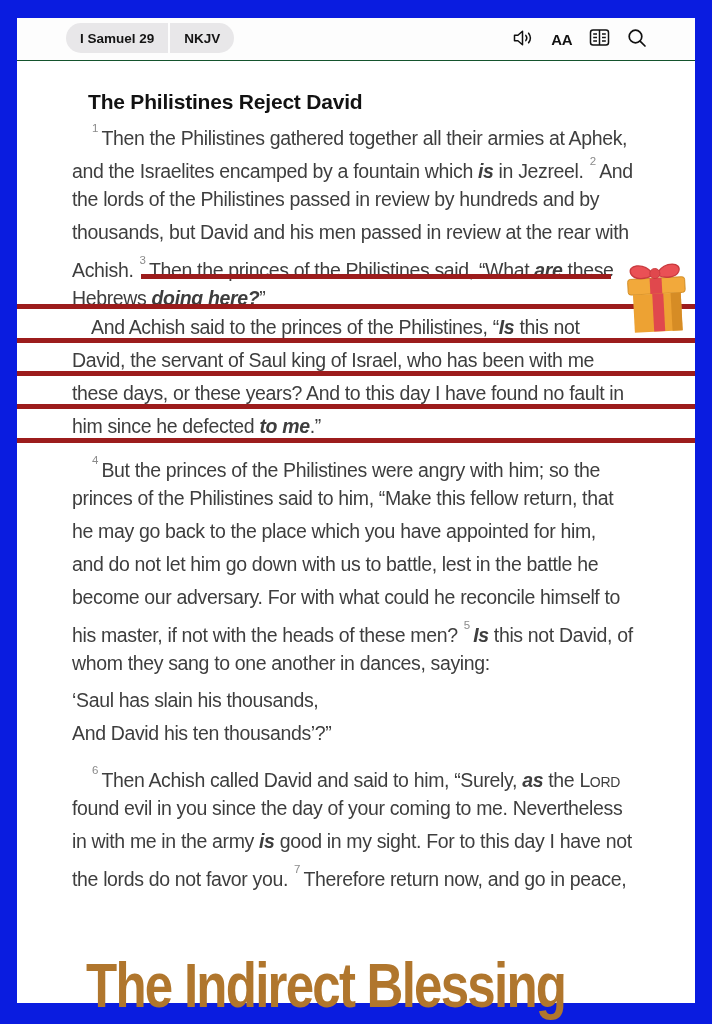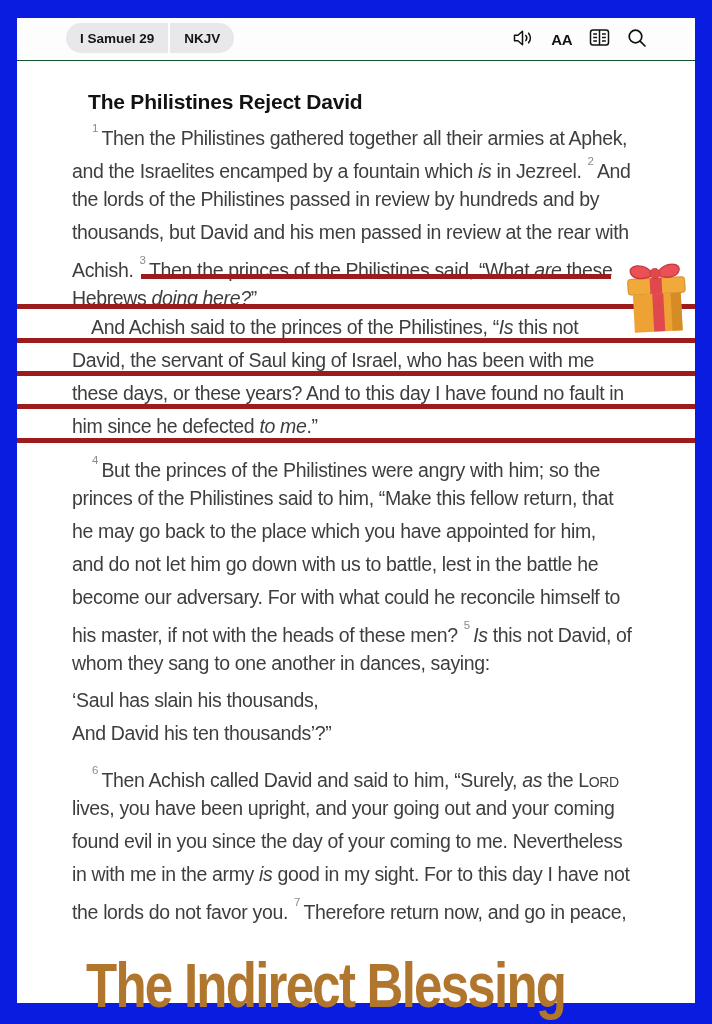--- a/index.html
+++ b/index.html
@@ -21,21 +21,21 @@
   .aa-label{font-size:15px;font-weight:bold;letter-spacing:-0.5px;color:#111;
             font-family:"Liberation Sans",sans-serif;}
 
   
   .passage-heading{position:absolute;left:55px;top:56px;margin:16px;font-size:21px;font-weight:bold;
                    color:#121212;letter-spacing:-0.2px;}
   .para{position:absolute;left:55px;}
   .para .line{display:block;height:33px;line-height:33px;white-space:nowrap;
               font-size:19.5px;letter-spacing:-0.35px;color:#3e3e3e;}
   .para .line.indent{padding-left:19px;}
-  .it{font-style:italic;}
+  .it{font-style:italic;font-weight:bold;}
   .sc{font-variant:small-caps;}
   .vnum{font-size:11.5px;color:#8a8a8a;position:relative;top:-5px;margin:0 3px 0 1px;
         letter-spacing:0;}
   .p0{top:99px;} .p1{top:293px;} .p2{top:431px;} .p3{top:666px;} .p4{top:741px;}
 
   
   .hl{position:absolute;height:5px;background:#9c1c1c;z-index:3;}
   .hl-0{left:141px;top:274px;width:470px;}
   .hl-1{left:17px;top:304px;width:678px;}
   .hl-2{left:17px;top:338px;width:678px;}
@@ -124,21 +124,20 @@
         <div class="line"><span>become our adversary. For with what could he reconcile himself to</span></div>
         <div class="line"><span>his master, if not with the heads of these men? </span><sup class="vnum">5</sup><span class="it">Is</span><span> this not David, of</span></div>
         <div class="line"><span>whom they sang to one another in dances, saying:</span></div>
       </div>
     <div class="para p3">
         <div class="line"><span>‘Saul has slain his thousands,</span></div>
         <div class="line"><span>And David his ten thousands’?”</span></div>
       </div>
     <div class="para p4">
         <div class="line indent"><sup class="vnum">6</sup><span>Then Achish called David and said to him, “Surely, </span><span class="it">as</span><span> the </span><span class="sc">Lord</span></div>
-        <div class="line"><span>lives, you have been upright, and your going out and your coming</span></div>
         <div class="line"><span>found evil in you since the day of your coming to me. Nevertheless</span></div>
         <div class="line"><span>in with me in the army </span><span class="it">is</span><span> good in my sight. For to this day I have not</span></div>
         <div class="line"><span>the lords do not favor you. </span><sup class="vnum">7</sup><span>Therefore return now, and go in peace,</span></div>
       </div>
   </div>
 
   <div class="hl hl-0"></div>
   <div class="hl hl-1"></div>
   <div class="hl hl-2"></div>
   <div class="hl hl-3"></div>

